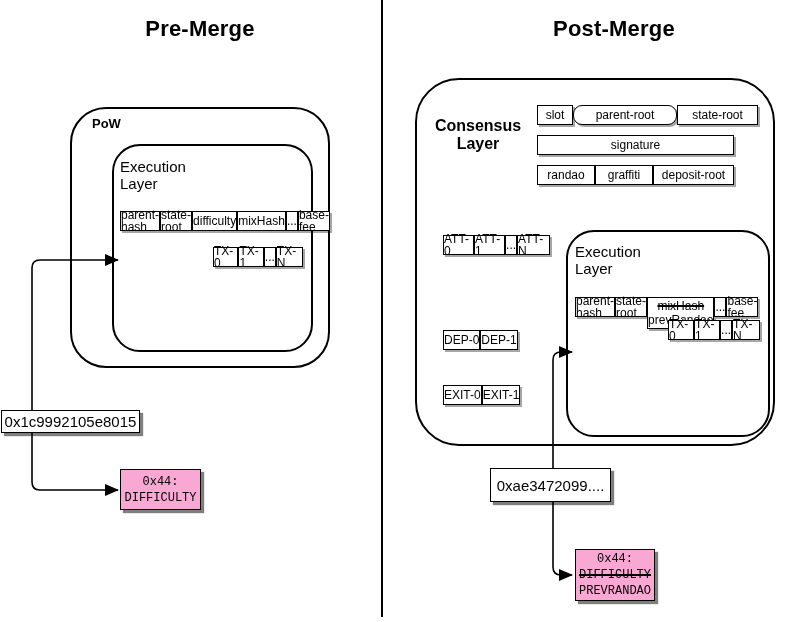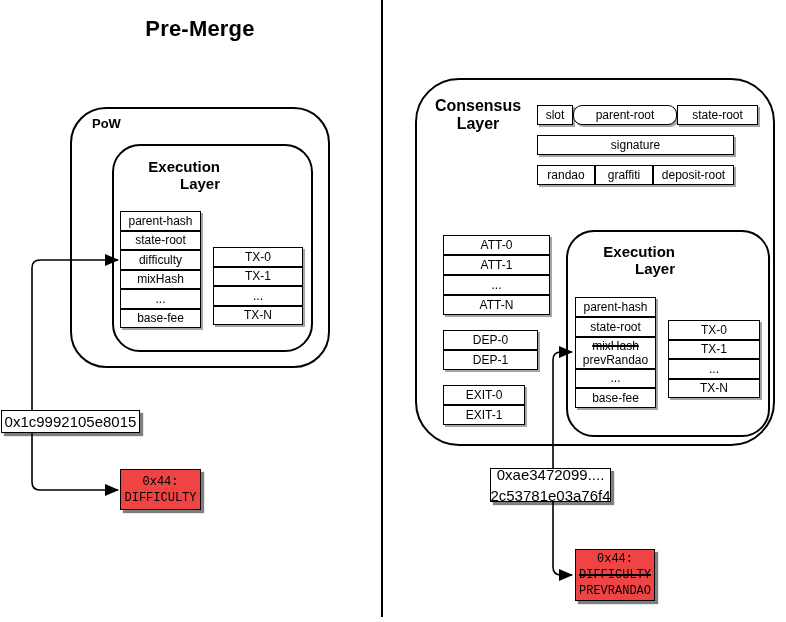--- a/index.html
+++ b/index.html
@@ -15,47 +15,47 @@
   .abs { position: absolute; }
   .title {
     font-size: 22px; font-weight: bold; text-align: center;
     letter-spacing: 0.2px;
   }
   .big-round {
     border: 2px solid #000; border-radius: 36px; background: transparent;
   }
   .container-label { font-weight: bold; font-size: 13px; }
   .layer-label {
-    font-weight: bold; font-size: 15px; text-align: right; line-height: 17px;
+    font-weight: normal; font-size: 15px; text-align: left; line-height: 17px;
   }
   .cons-label {
-    font-weight: bold; font-size: 16px; text-align: center; line-height: 18px;
+    font-weight: bold; font-size: 16px; text-align: center; line-height: 18px; margin-top: 20px;
   }
-  .stack { display: flex; flex-direction: column; }
+  .stack { display: flex; flex-direction: row; }
   .cell {
     border: 1.5px solid #000; background: #fff;
     display: flex; align-items: center; justify-content: center;
     font-size: 12px; line-height: 1;
     box-shadow: 2px 2px 0 rgba(0,0,0,0.35);
   }
   .cell.h195 { height: 19.5px; }
   .cell.h20  { height: 20px; }
   .cell.dbl  { height: 32px; flex-direction: column; justify-content: center; }
   .cell.dbl .l1 { text-decoration: line-through; text-decoration-thickness: 1.5px; }
   .cell.dbl span { display:block; line-height: 14px; }
   .hrow { display: flex; }
   .hrow .cell { height: 20px; }
   .value-label {
     border: 1.5px solid #000; background: #fff;
     box-shadow: 3px 3px 1px rgba(0,0,0,0.5);
     display: flex; flex-direction: column; align-items: center; justify-content: center;
     font-size: 15px; line-height: 21px; z-index: 3;
   }
   .mono-box {
-    border: 1.5px solid #000; background: #ef4444;
+    border: 1.5px solid #000; background: #f9a8d4;
     box-shadow: 3px 3px 1px rgba(0,0,0,0.5);
     font-family: "Liberation Mono", "DejaVu Sans Mono", monospace;
     font-size: 12px; line-height: 16px; text-align: center;
     display: flex; flex-direction: column; align-items: center; justify-content: center;
     z-index: 3;
   }
   .mono-box .struck { text-decoration: line-through; text-decoration-thickness: 1.5px; }
   #divider {
     position: absolute; left: 381px; top: 0; width: 1.5px; height: 617px;
     background: #000;
@@ -98,20 +98,21 @@
 
   <div class="abs value-label" style="left:1px; top:410px; width:139px; height:23px;">
     <span>0x1c9992105e8015</span>
   </div>
 
   <div class="abs mono-box" style="left:120px; top:469px; width:81px; height:41px;">
     <span>0x44:</span>
     <span>DIFFICULTY</span>
   </div>
 
+  <div class="abs title" style="left:514px; top:16px; width:200px;">Post-Merge</div>
 
   <div class="abs big-round" style="left:415px; top:78px; width:360px; height:368px; border-radius:44px;"></div>
   <div class="abs cons-label" style="left:426px; top:97px; width:104px;">
     <span>Consensus</span><br>
     <span>Layer</span>
   </div>
 
   <div class="abs hrow" style="left:537px; top:105px;">
     <div class="cell" style="width:36px;">slot</div>
     <div class="cell" style="width:104px;border-radius:9px;">parent-root</div>
@@ -162,21 +163,20 @@
 
   <div class="abs stack" style="left:668px; top:320px; width:92px;">
     <div class="cell h195">TX-0</div>
     <div class="cell h195">TX-1</div>
     <div class="cell h195">...</div>
     <div class="cell h195">TX-N</div>
   </div>
 
   <div class="abs value-label" style="left:490px; top:456px; width:121px; height:34px;margin-top:12px;">
     <span>0xae3472099....</span>
-    <span>2c53781e03a76f4</span>
   </div>
 
   <div class="abs mono-box" style="left:575px; top:549px; width:80px; height:52px;">
     <span>0x44:</span>
     <span class="struck">DIFFICULTY</span>
     <span>PREVRANDAO</span>
   </div>
 
   <svg id="arrow-overlay" width="786" height="622" viewBox="0 0 786 622">
     <defs>

